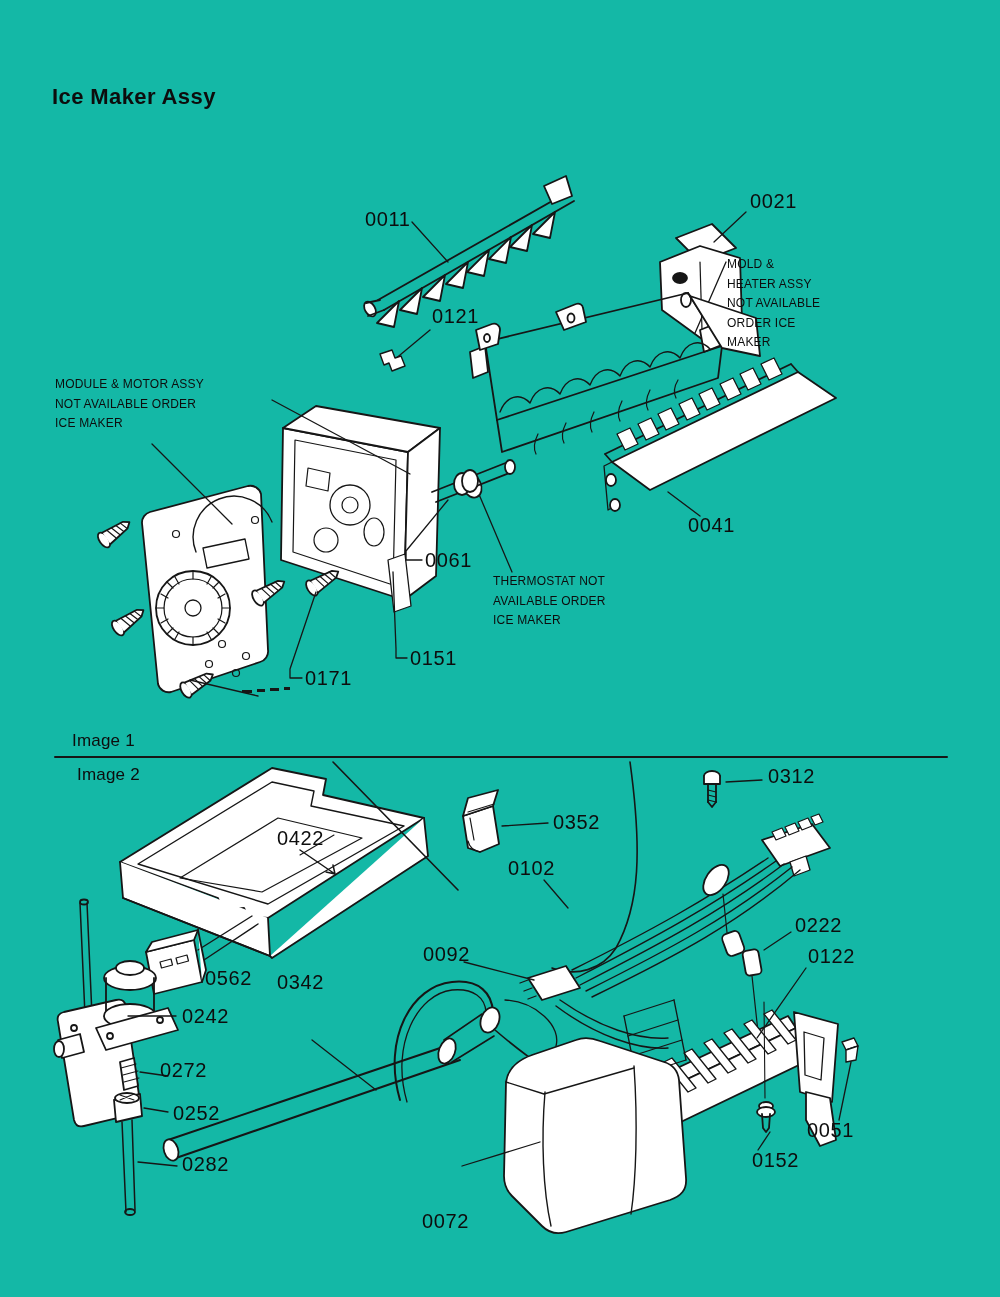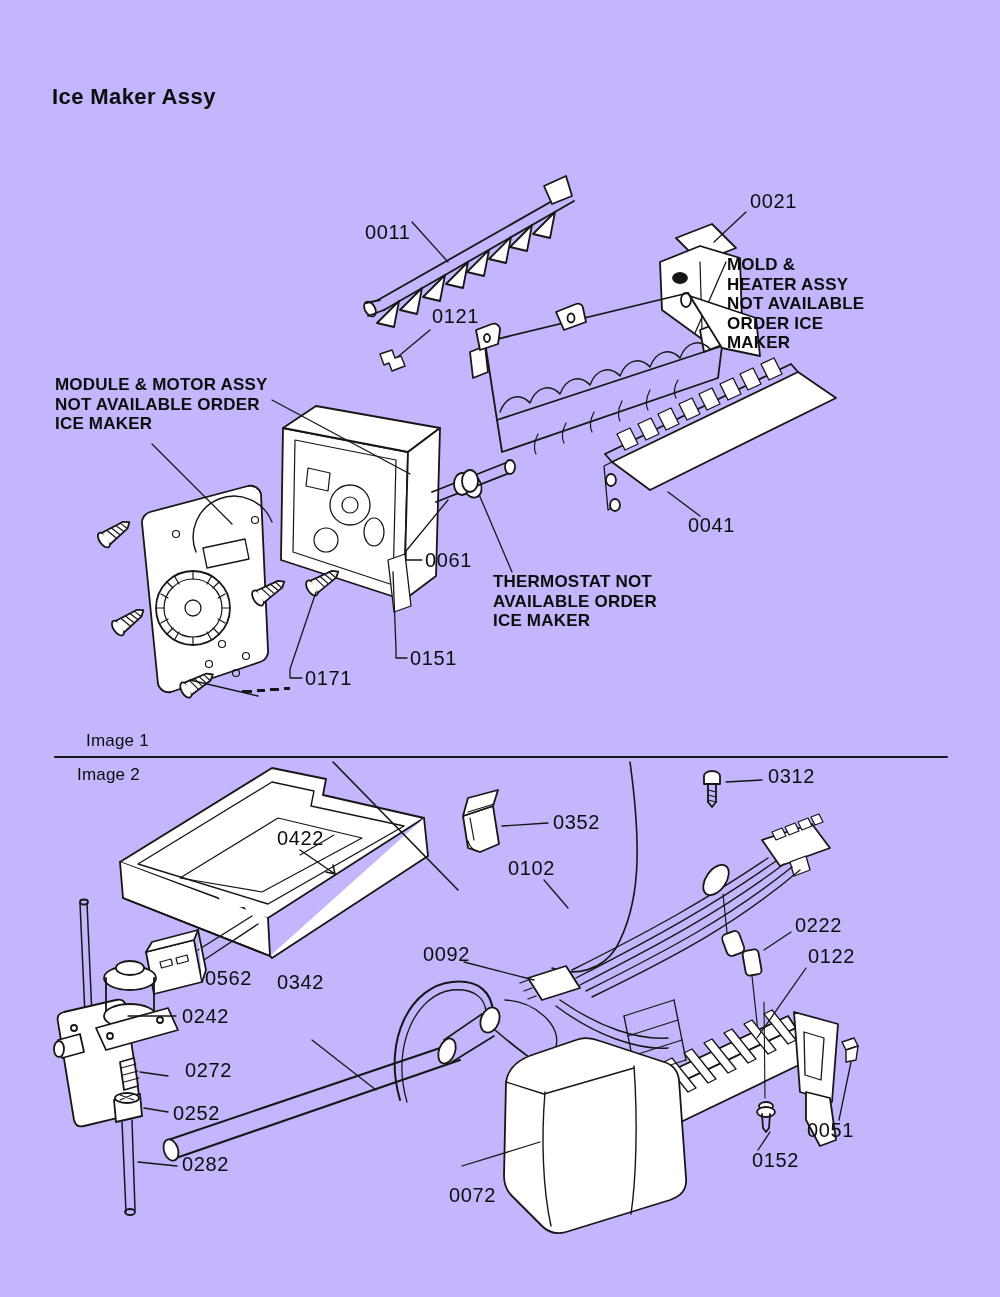--- a/index.html
+++ b/index.html
@@ -1,25 +1,25 @@
 <!DOCTYPE html>
 <html><head>
 <meta charset="utf-8">
 <style>
   html,body{margin:0;padding:0;background:#fff;}
-  .page{position:relative;width:1000px;height:1297px;background:#c4b5fd;overflow:hidden;
+  .page{position:relative;width:1000px;height:1297px;background:#14b8a6;overflow:hidden;
         font-family:"Liberation Sans", sans-serif;color:#111;}
   svg.art{position:absolute;left:0;top:0;}
   .title{position:absolute;left:52px;top:84px;margin:0;font-size:22px;font-weight:700;
          letter-spacing:.4px;color:#0d0d0d;}
   .sec-label{position:absolute;font-size:17px;color:#0d0d0d;letter-spacing:.2px;}
   .part-label{position:absolute;font-size:20px;letter-spacing:.6px;color:#0d0d0d;
               line-height:21px;white-space:nowrap;}
-  .note{position:absolute;font-size:17px;line-height:19.5px;letter-spacing:.2px;
-        color:#0d0d0d;white-space:nowrap;font-weight:bold;}
+  .note{position:absolute;font-size:12px;line-height:19.5px;letter-spacing:.2px;
+        color:#0d0d0d;white-space:nowrap;}
 </style>
 </head>
 <body>
 
 <div class="page">
 
 <svg class="art" width="1000" height="1297" viewBox="0 0 1000 1297" fill="none" stroke="#161616" stroke-width="1.8" stroke-linejoin="round" stroke-linecap="round">
 
   <defs>
     <g id="screw-shape">
@@ -290,25 +290,25 @@
     <path d="M168,1112 L144,1108"></path>
     <path d="M177,1166 L138,1162"></path>
     <path d="M851,1062 L839,1120"></path>
     <path d="M770,1132 L758,1150"></path>
     <path d="M462,1166 L540,1142"></path>
   </g>
 </svg>
 
 <h1 class="title">Ice Maker Assy</h1>
 
-<div class="sec-label" style="left:86px;top:731px;text-align:center;">Image 1</div>
+<div class="sec-label" style="left:72px;top:731px;text-align:center;">Image 1</div>
 <div class="sec-label" style="left:77px;top:765px;">Image 2</div>
 
 <div>
-      <div class="part-label" style="left: 365px; top: 222px;">0011</div>
+      <div class="part-label" style="left: 365px; top: 209px;">0011</div>
       <div class="part-label" style="left: 750px; top: 191px;">0021</div>
       <div class="part-label" style="left: 432px; top: 306px;">0121</div>
       <div class="part-label" style="left: 688px; top: 515px;">0041</div>
       <div class="part-label" style="left: 425px; top: 550px;">0061</div>
       <div class="part-label" style="left: 410px; top: 648px;">0151</div>
       <div class="part-label" style="left: 305px; top: 668px;">0171</div>
     </div>
 <div>
       <div class="note" style="left: 55px; top: 375px;">
         <div>MODULE &amp; MOTOR ASSY</div>
@@ -332,21 +332,21 @@
       <div class="part-label" style="left: 768px; top: 766px;">0312</div>
       <div class="part-label" style="left: 553px; top: 812px;">0352</div>
       <div class="part-label" style="left: 277px; top: 828px;">0422</div>
       <div class="part-label" style="left: 508px; top: 858px;">0102</div>
       <div class="part-label" style="left: 795px; top: 915px;">0222</div>
       <div class="part-label" style="left: 423px; top: 944px;">0092</div>
       <div class="part-label" style="left: 808px; top: 946px;">0122</div>
       <div class="part-label" style="left: 205px; top: 968px;">0562</div>
       <div class="part-label" style="left: 182px; top: 1006px;">0242</div>
       <div class="part-label" style="left: 277px; top: 972px;">0342</div>
-      <div class="part-label" style="left: 185px; top: 1060px;">0272</div>
+      <div class="part-label" style="left: 160px; top: 1060px;">0272</div>
       <div class="part-label" style="left: 173px; top: 1103px;">0252</div>
       <div class="part-label" style="left: 182px; top: 1154px;">0282</div>
       <div class="part-label" style="left: 807px; top: 1120px;">0051</div>
       <div class="part-label" style="left: 752px; top: 1150px; text-align: center;">0152</div>
-      <div class="part-label" style="left: 422px; top: 1185px; margin-left: 27px;">0072</div>
+      <div class="part-label" style="left: 422px; top: 1211px;">0072</div>
     </div>
 
 </div>
 
 </body></html>

